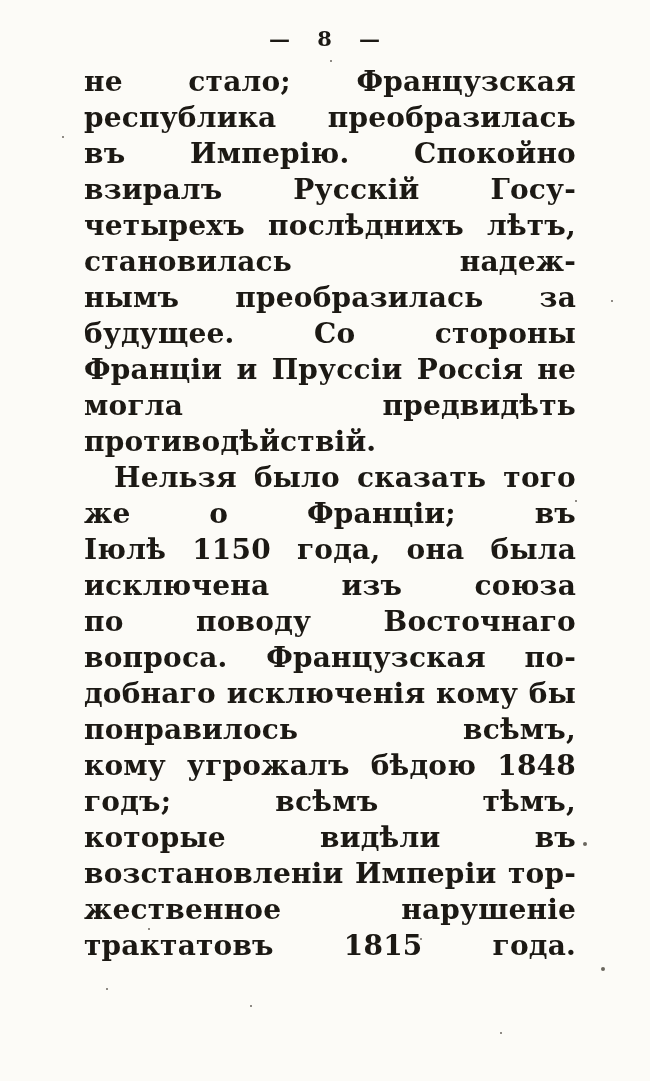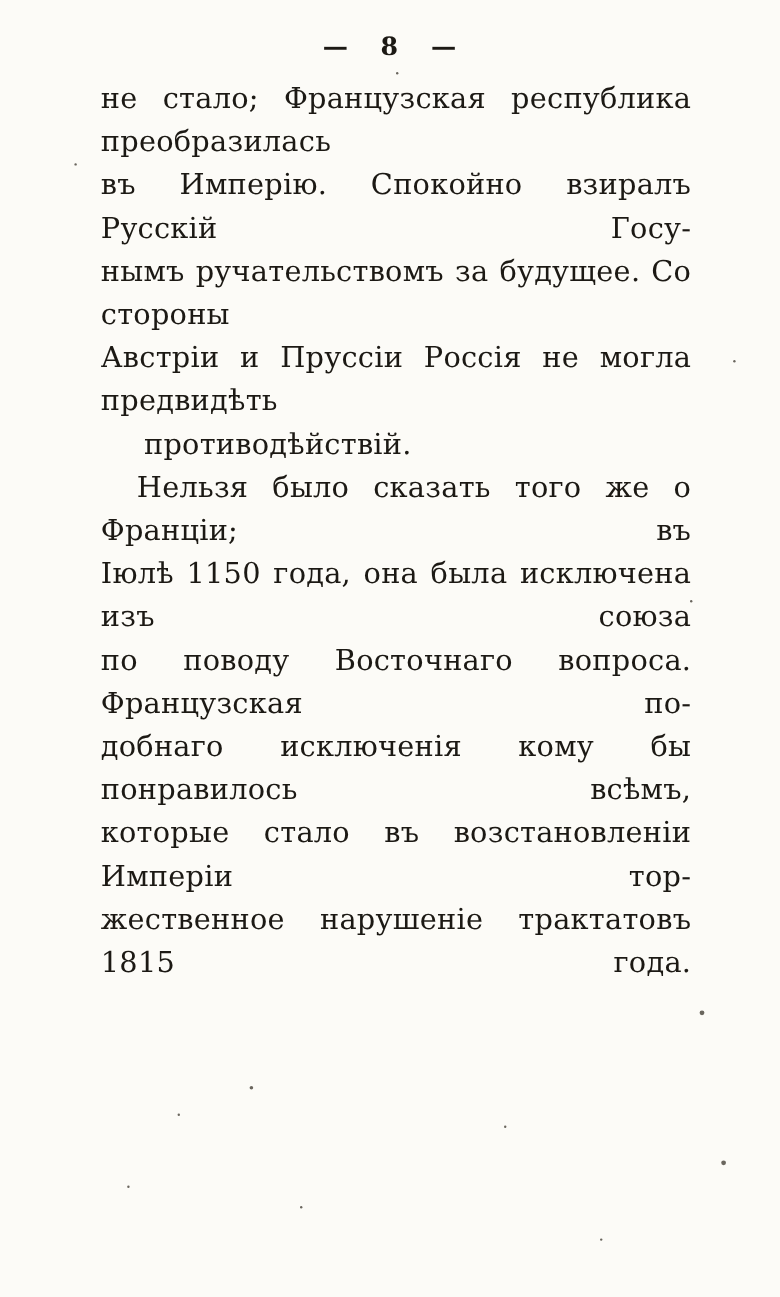--- a/index.html
+++ b/index.html
@@ -17,59 +17,61 @@
     text-align: center;
     font-size: 21px; font-weight: 700;
     word-spacing: 18px;
     letter-spacing: 1px;
   }
   .text-block {
     position: absolute; top: 64px; left: 84px; width: 492px;
   }
   .para { margin: 0; padding: 0; }
   .line {
-    font-size: 24px;
+    font-size: 28px;
     line-height: 36px;
-    font-weight: 400;
+    font-weight: 700;
     letter-spacing: 0.2px;
     text-align: justify;
     text-align-last: justify;
   }
-  .line.no-justify { text-align-last: left; margin-left: 36px; }
+  .line.no-justify { text-align-last: left; }
   .line.indent { text-indent: 30px; }
   .speck {
     position: absolute;
     background: #39342b;
     border-radius: 50%;
     opacity: 0.75;
   }
 </style>
 </head>
 <body>
 
 <div class="page">
 
   <div class="page-header">— 8 —</div>
 
   <div class="text-block">
 
     <div class="para">
       <div class="line">не стало; Французская республика преобразилась</div>
       <div class="line">въ Имперію. Спокойно взиралъ Русскій Госу-</div>
-      <div class="line">нымъ ручательствомъ за будущее. Со стороны</div>
-      <div class="line">Австріи и Пруссіи Россія не могла предвидѣть</div>
+      <div class="line">четырехъ послѣднихъ лѣтъ, становилась надеж-</div>
+      <div class="line">нымъ преобразилась за будущее. Со стороны</div>
+      <div class="line">Франціи и Пруссіи Россія не могла предвидѣть</div>
       <div class="line no-justify">противодѣйствій.</div>
     </div>
 
     <div class="para">
       <div class="line indent">Нельзя было сказать того же о Франціи; въ</div>
       <div class="line">Іюлѣ 1150 года, она была исключена изъ союза</div>
       <div class="line">по поводу Восточнаго вопроса. Французская по-</div>
       <div class="line">добнаго исключенія кому бы понравилось всѣмъ,</div>
-      <div class="line">которые стало въ возстановленіи Имперіи тор-</div>
+      <div class="line">кому угрожалъ бѣдою 1848 годъ; всѣмъ тѣмъ,</div>
+      <div class="line">которые видѣли въ возстановленіи Имперіи тор-</div>
       <div class="line">жественное нарушеніе трактатовъ 1815 года.</div>
 
     </div>
 
   </div>
 
   <div class="speck" style="left:601px; top:967px; width:4px; height:4px;"></div>
   <div class="speck" style="left:208px; top:905px; width:3px; height:3px;"></div>
   <div class="speck" style="left:148px; top:928px; width:2px; height:2px;"></div>
   <div class="speck" style="left:420px; top:938px; width:2px; height:2px;"></div>

